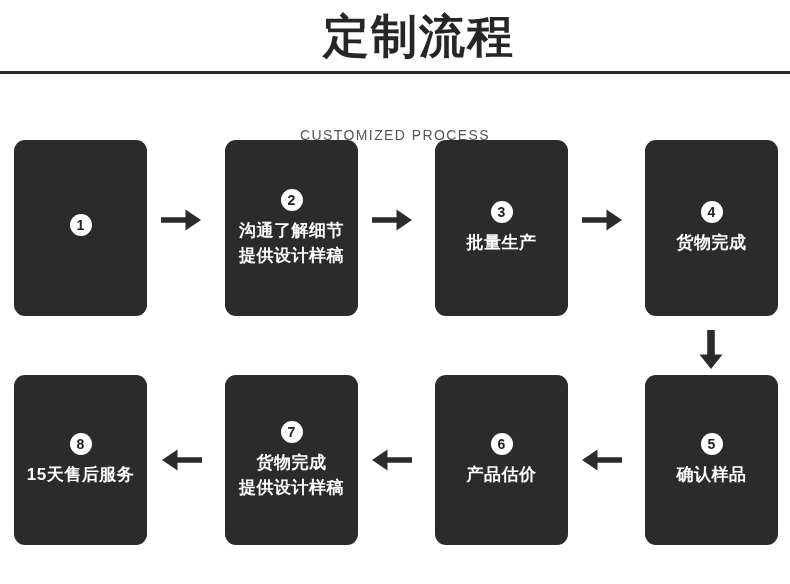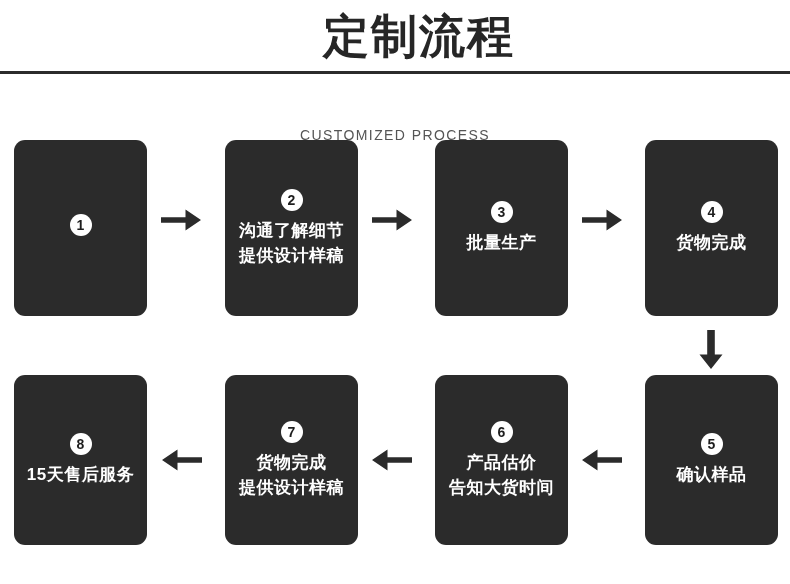--- a/index.html
+++ b/index.html
@@ -222,21 +222,20 @@
     <div class="arrow arrow-h arrow-r2a">
       <svg viewBox="0 0 44 34" xmlns="http://www.w3.org/2000/svg" aria-hidden="true">
         <path d="M42 14.2 H17.5 V6.5 L2 17 L17.5 27.5 V19.8 H42 Z" fill="#2b2b2b"></path>
       </svg>
     </div>
 
     <div class="step-card row2 col3">
       <div class="step-badge">6</div>
       <div class="step-lines">
         <span class="step-line">产品估价</span>
-        <span class="step-line">告知大货时间</span>
       </div>
     </div>
 
     <div class="arrow arrow-h arrow-r2b">
       <svg viewBox="0 0 44 34" xmlns="http://www.w3.org/2000/svg" aria-hidden="true">
         <path d="M42 14.2 H17.5 V6.5 L2 17 L17.5 27.5 V19.8 H42 Z" fill="#2b2b2b"></path>
       </svg>
     </div>
 
     <div class="step-card row2 col2">

